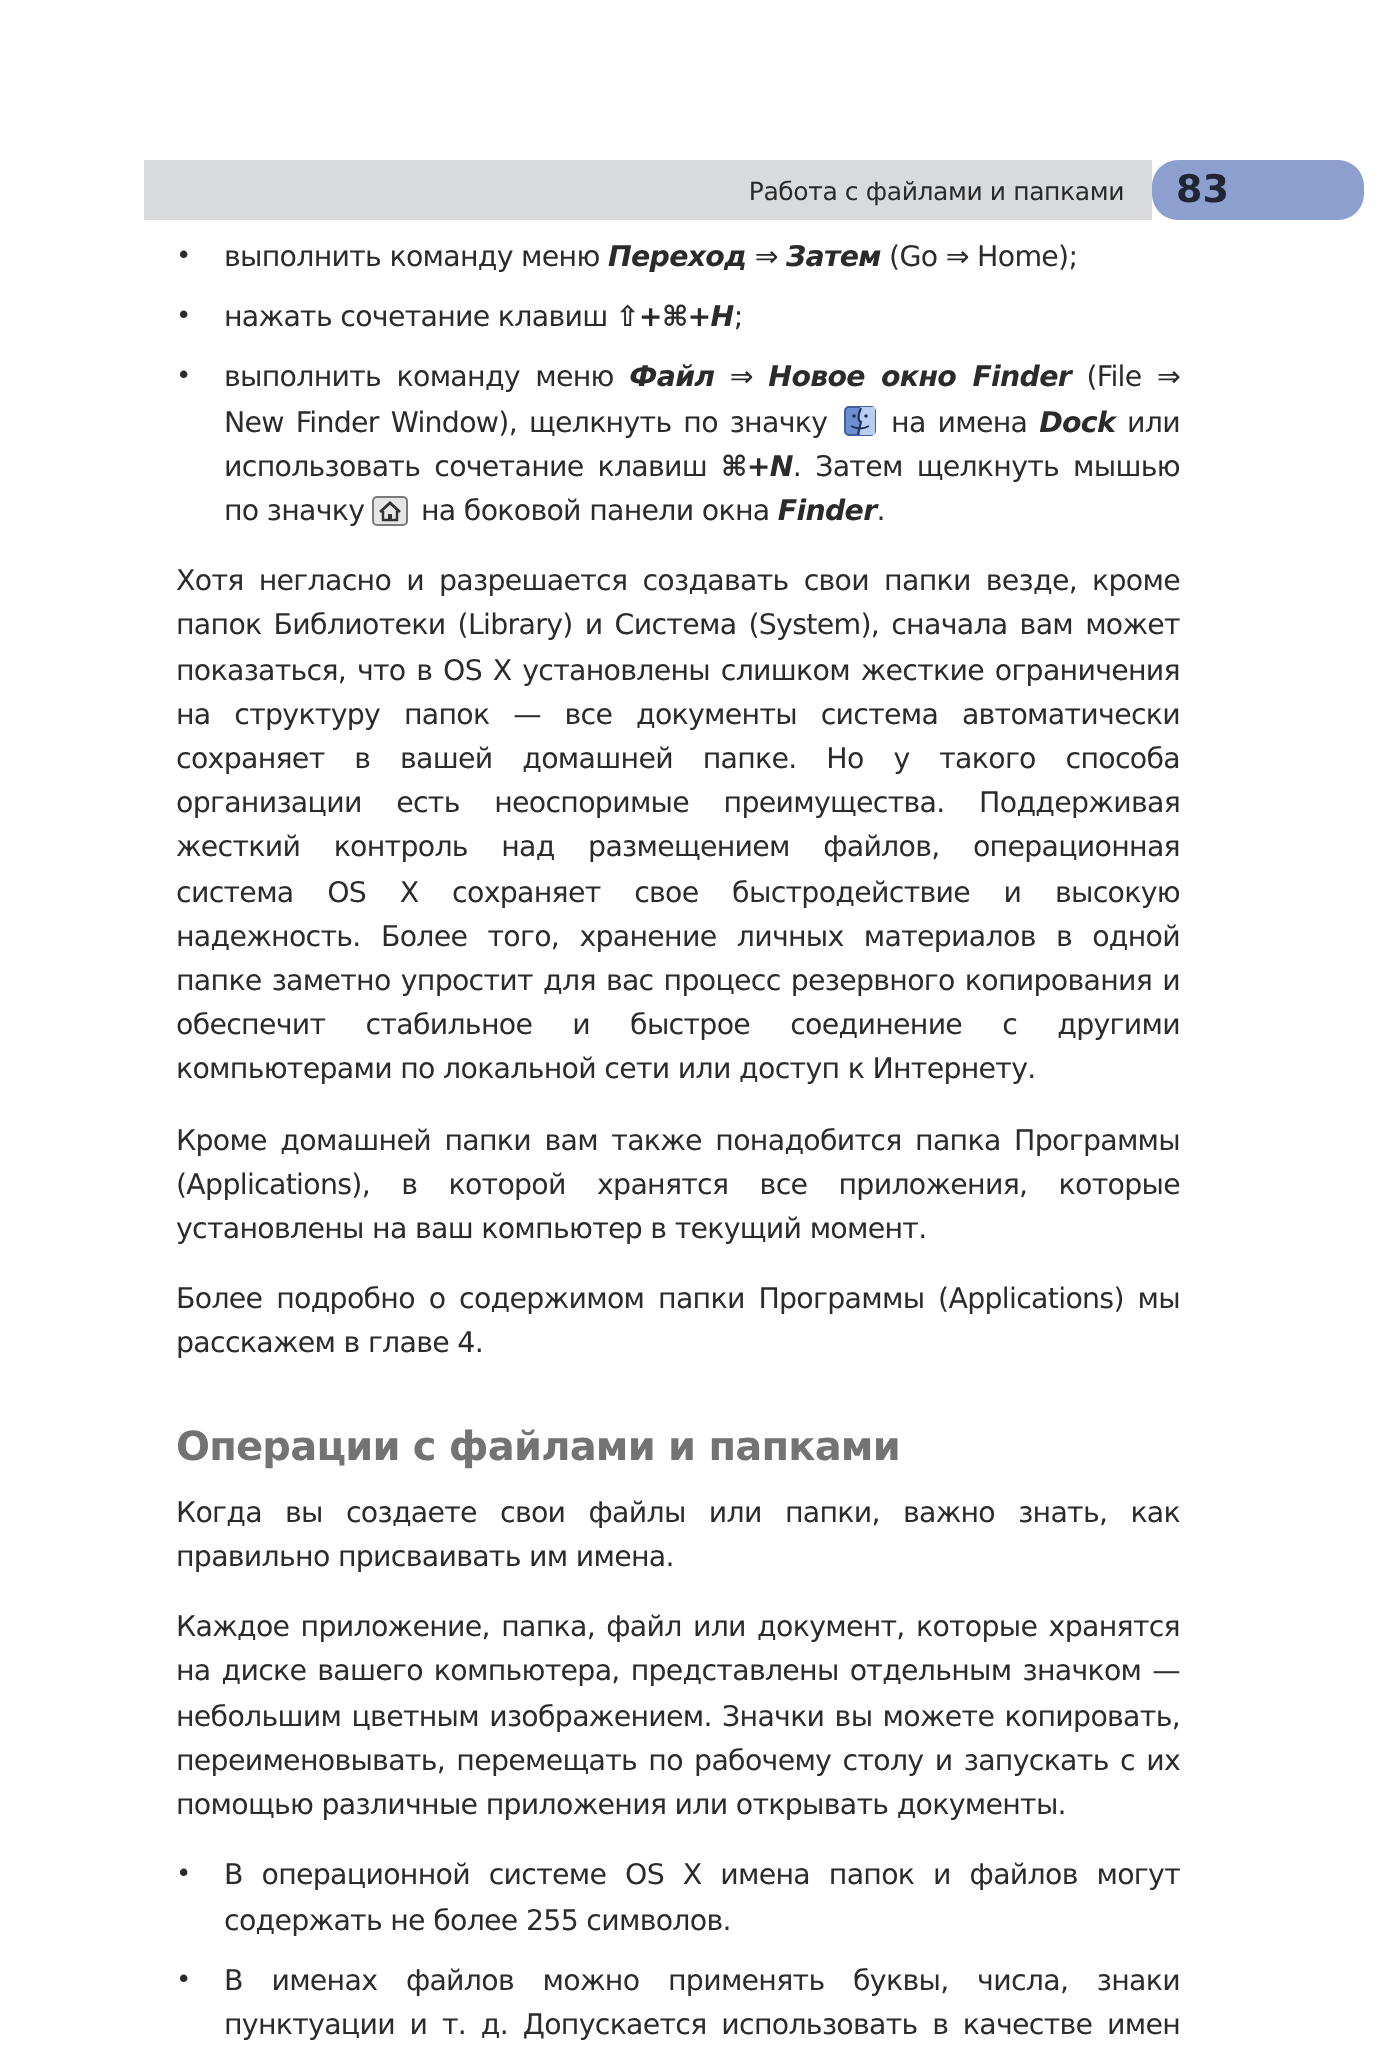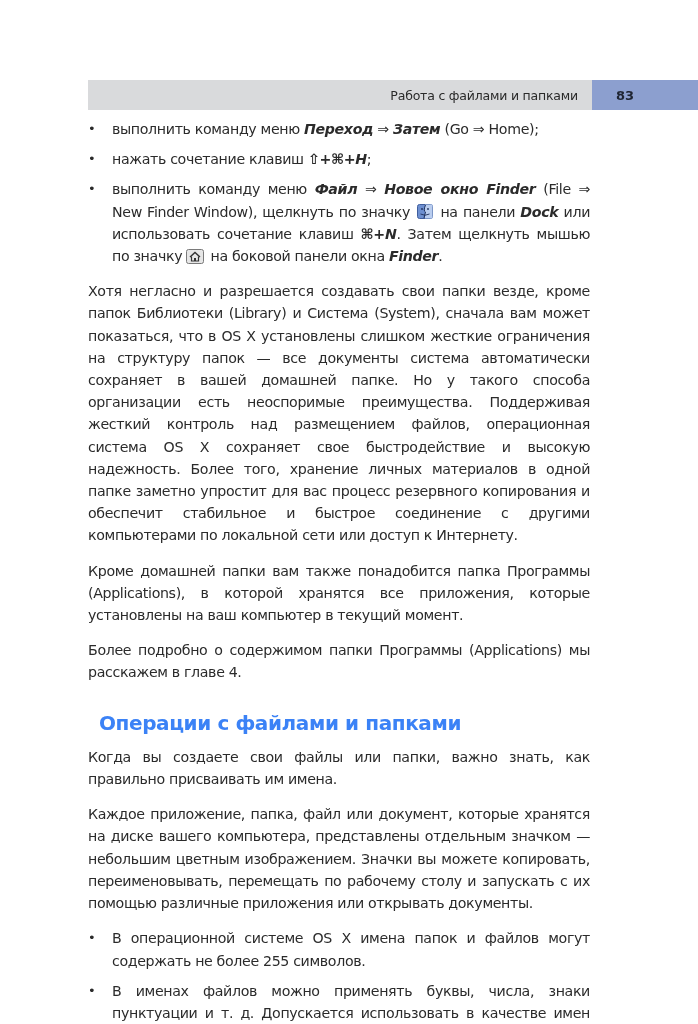--- a/index.html
+++ b/index.html
@@ -10,21 +10,21 @@
     body {
       width: 698px;
       height: 1024px;
       position: relative;
       overflow: hidden;
       font-family: "DejaVu Sans", "Liberation Sans", sans-serif;
       color: #2b2b2b;
     }
     .running-head {
       position: absolute;
-      left: 88px;
+      left: 72px;
       top: 80px;
       width: 610px;
       height: 30px;
       display: flex;
       justify-content: flex-end;
     }
     .running-head .title-cell {
       flex: 1;
       background: #d9dadc;
       display: flex;
@@ -33,25 +33,26 @@
       padding-right: 14px;
       font-size: 12.5px;
       color: #2a2a2a;
       letter-spacing: -0.2px;
     }
     .running-head .page-cell {
       width: 106px;
       background: #8c9fcf;
       display: flex;
       align-items: center;
-      padding-left: 24px;
+      padding-left: 12px;
       box-sizing: border-box;
       font-weight: bold;
-      font-size: 13px;
+      font-size: 19px;
       color: #1f2533;
+      border-radius: 13px;
     }
     .content {
       position: absolute;
       left: 88px;
       top: 118px;
       width: 502px;
       font-size: 14.2px;
       line-height: 22.2px;
       letter-spacing: -0.35px;
     }
@@ -74,22 +75,22 @@
       position: absolute;
       left: 0;
       top: 0;
       font-size: 13px;
     }
     .b { font-weight: bold; font-style: italic; }
     .i { }
     h2.section-title {
       font-size: 20px;
       font-weight: bold;
-      margin: 28px 0 12px 11px;
-      color: #3b82f6;
+      margin: 28px 0 12px 0;
+      color: #737373;
       letter-spacing: -0.4px;
     }
     .icon-finder {
       display: inline-block;
       width: 16px;
       height: 15px;
       vertical-align: -2px;
       margin: 0 2px;
     }
     .icon-home {
@@ -122,21 +123,21 @@
     </li>
     <li>
       <span class="bullet">•</span>
       <span>выполнить команду меню </span><span class="b">Файл</span><span class="arrow"> ⇒ </span><span class="b">Новое окно Finder</span><span> (File ⇒ New Finder Window), щелкнуть по значку </span><span class="icon-finder"><svg width="16" height="15" viewBox="0 0 16 15">
             <rect x="0.5" y="0.5" width="15" height="14" rx="2" fill="#6d8fd0" stroke="#3f5e9e"></rect>
             <rect x="8" y="0.5" width="7.5" height="14" fill="#b9cdef"></rect>
             <path d="M8.5 1 Q6 7 8.5 8 L7 14" stroke="#1d2f5a" stroke-width="1" fill="none"></path>
             <circle cx="5" cy="5" r="0.9" fill="#1d2f5a"></circle>
             <circle cx="11" cy="5" r="0.9" fill="#1d2f5a"></circle>
             <path d="M3.5 10 Q8 12.5 12.5 10" stroke="#1d2f5a" stroke-width="0.9" fill="none"></path>
-          </svg></span><span> на панели </span><span class="b">Dock</span><span> или использовать сочетание клавиш </span><span class="b">⌘+N</span><span>. Затем щелкнуть мышью по значку </span><span class="icon-home"><svg width="18" height="15" viewBox="0 0 18 15">
+          </svg></span><span> на имена </span><span class="b">Dock</span><span> или использовать сочетание клавиш </span><span class="b">⌘+N</span><span>. Затем щелкнуть мышью по значку </span><span class="icon-home"><svg width="18" height="15" viewBox="0 0 18 15">
             <rect x="0.5" y="0.5" width="17" height="14" rx="2" fill="#e6e6e6" stroke="#7a7a7a"></rect>
             <path d="M4 8 L9 3.5 L14 8" stroke="#333" stroke-width="1.4" fill="none"></path>
             <path d="M5.5 7.5 V12 H12.5 V7.5" stroke="#333" stroke-width="1.2" fill="none"></path>
             <rect x="8" y="9" width="2" height="3" fill="#333"></rect>
           </svg></span><span> на боковой панели окна </span><span class="b">Finder</span><span>.</span>
     </li>
   </ul>
 
   <p>
     <span>Хотя негласно и разрешается создавать свои папки везде, кроме папок </span><span class="i">Библиотеки (Library)</span><span> и </span><span class="i">Система (System)</span><span>, сначала вам может показаться, что в OS X установлены слишком жесткие ограничения на структуру папок — все документы система автоматически сохраняет в вашей домашней папке. Но у такого способа организации есть неоспоримые преимущества. Поддерживая жесткий контроль над размещением файлов, операционная система OS X сохраняет свое быстродействие и высокую надежность. Более того, хранение личных материалов в одной папке заметно упростит для вас процесс резервного копирования и обеспечит стабильное и быстрое соединение с другими компьютерами по локальной сети или доступ к Интернету.</span>

